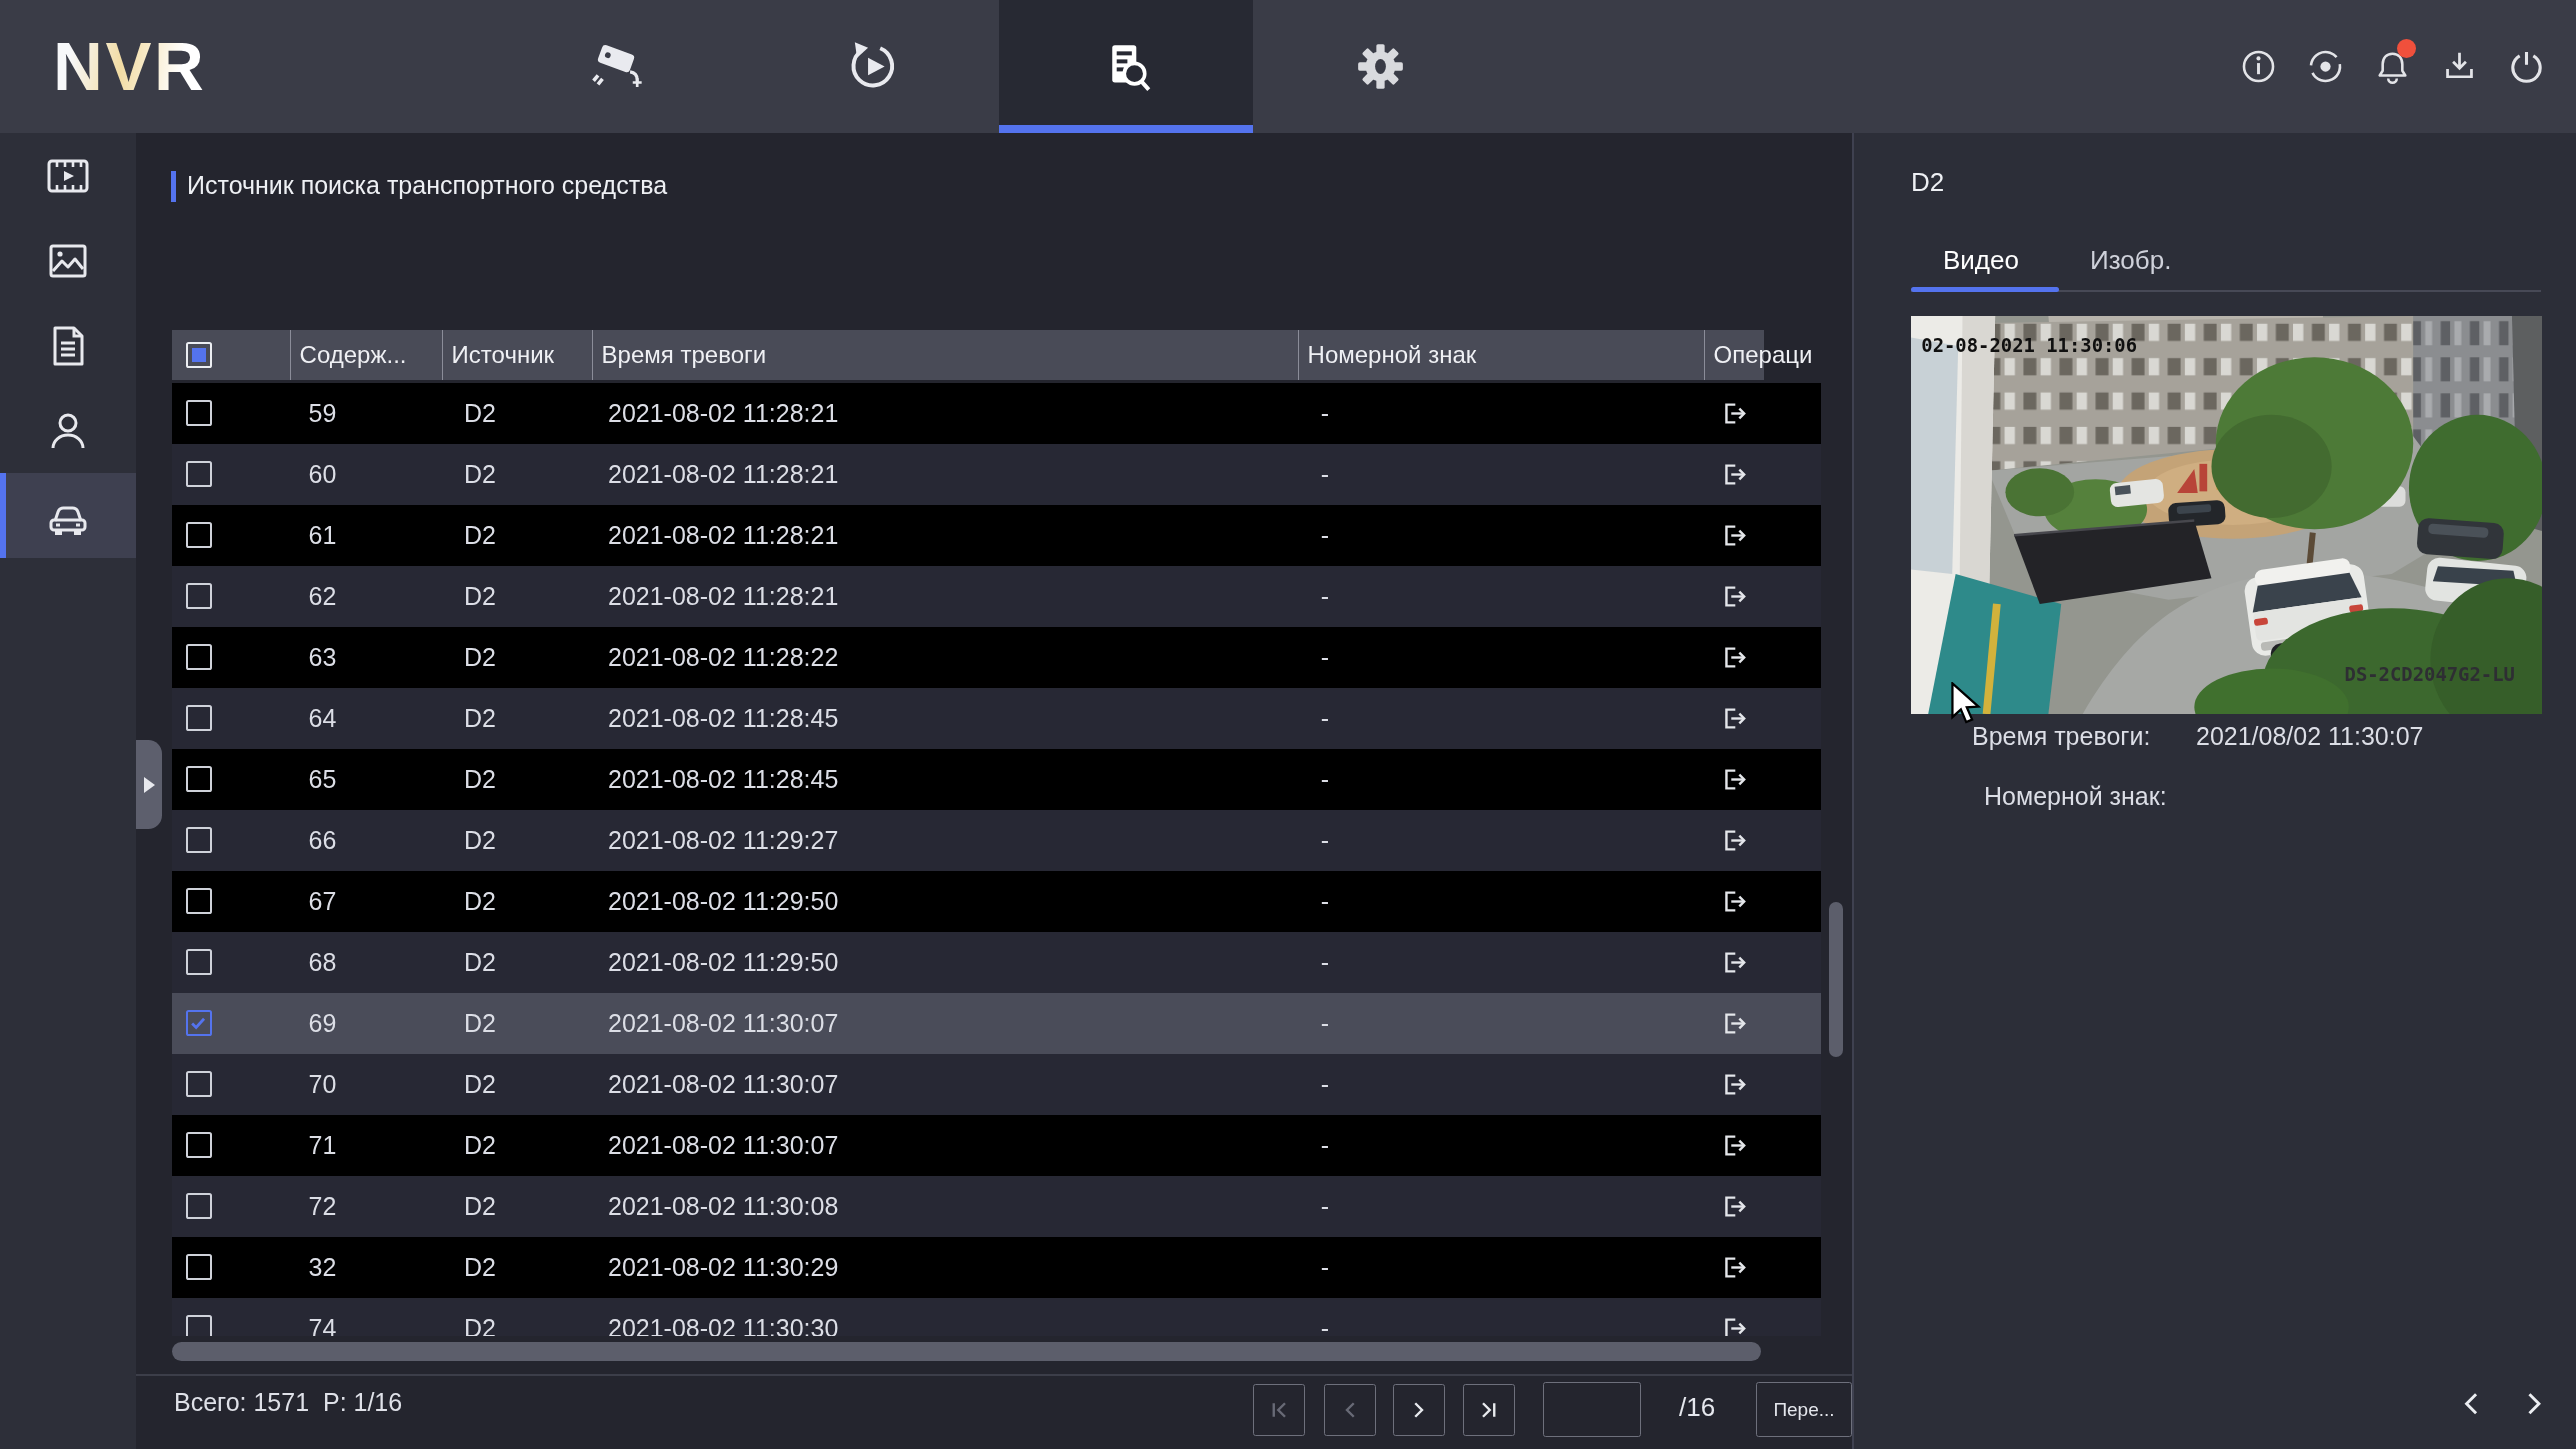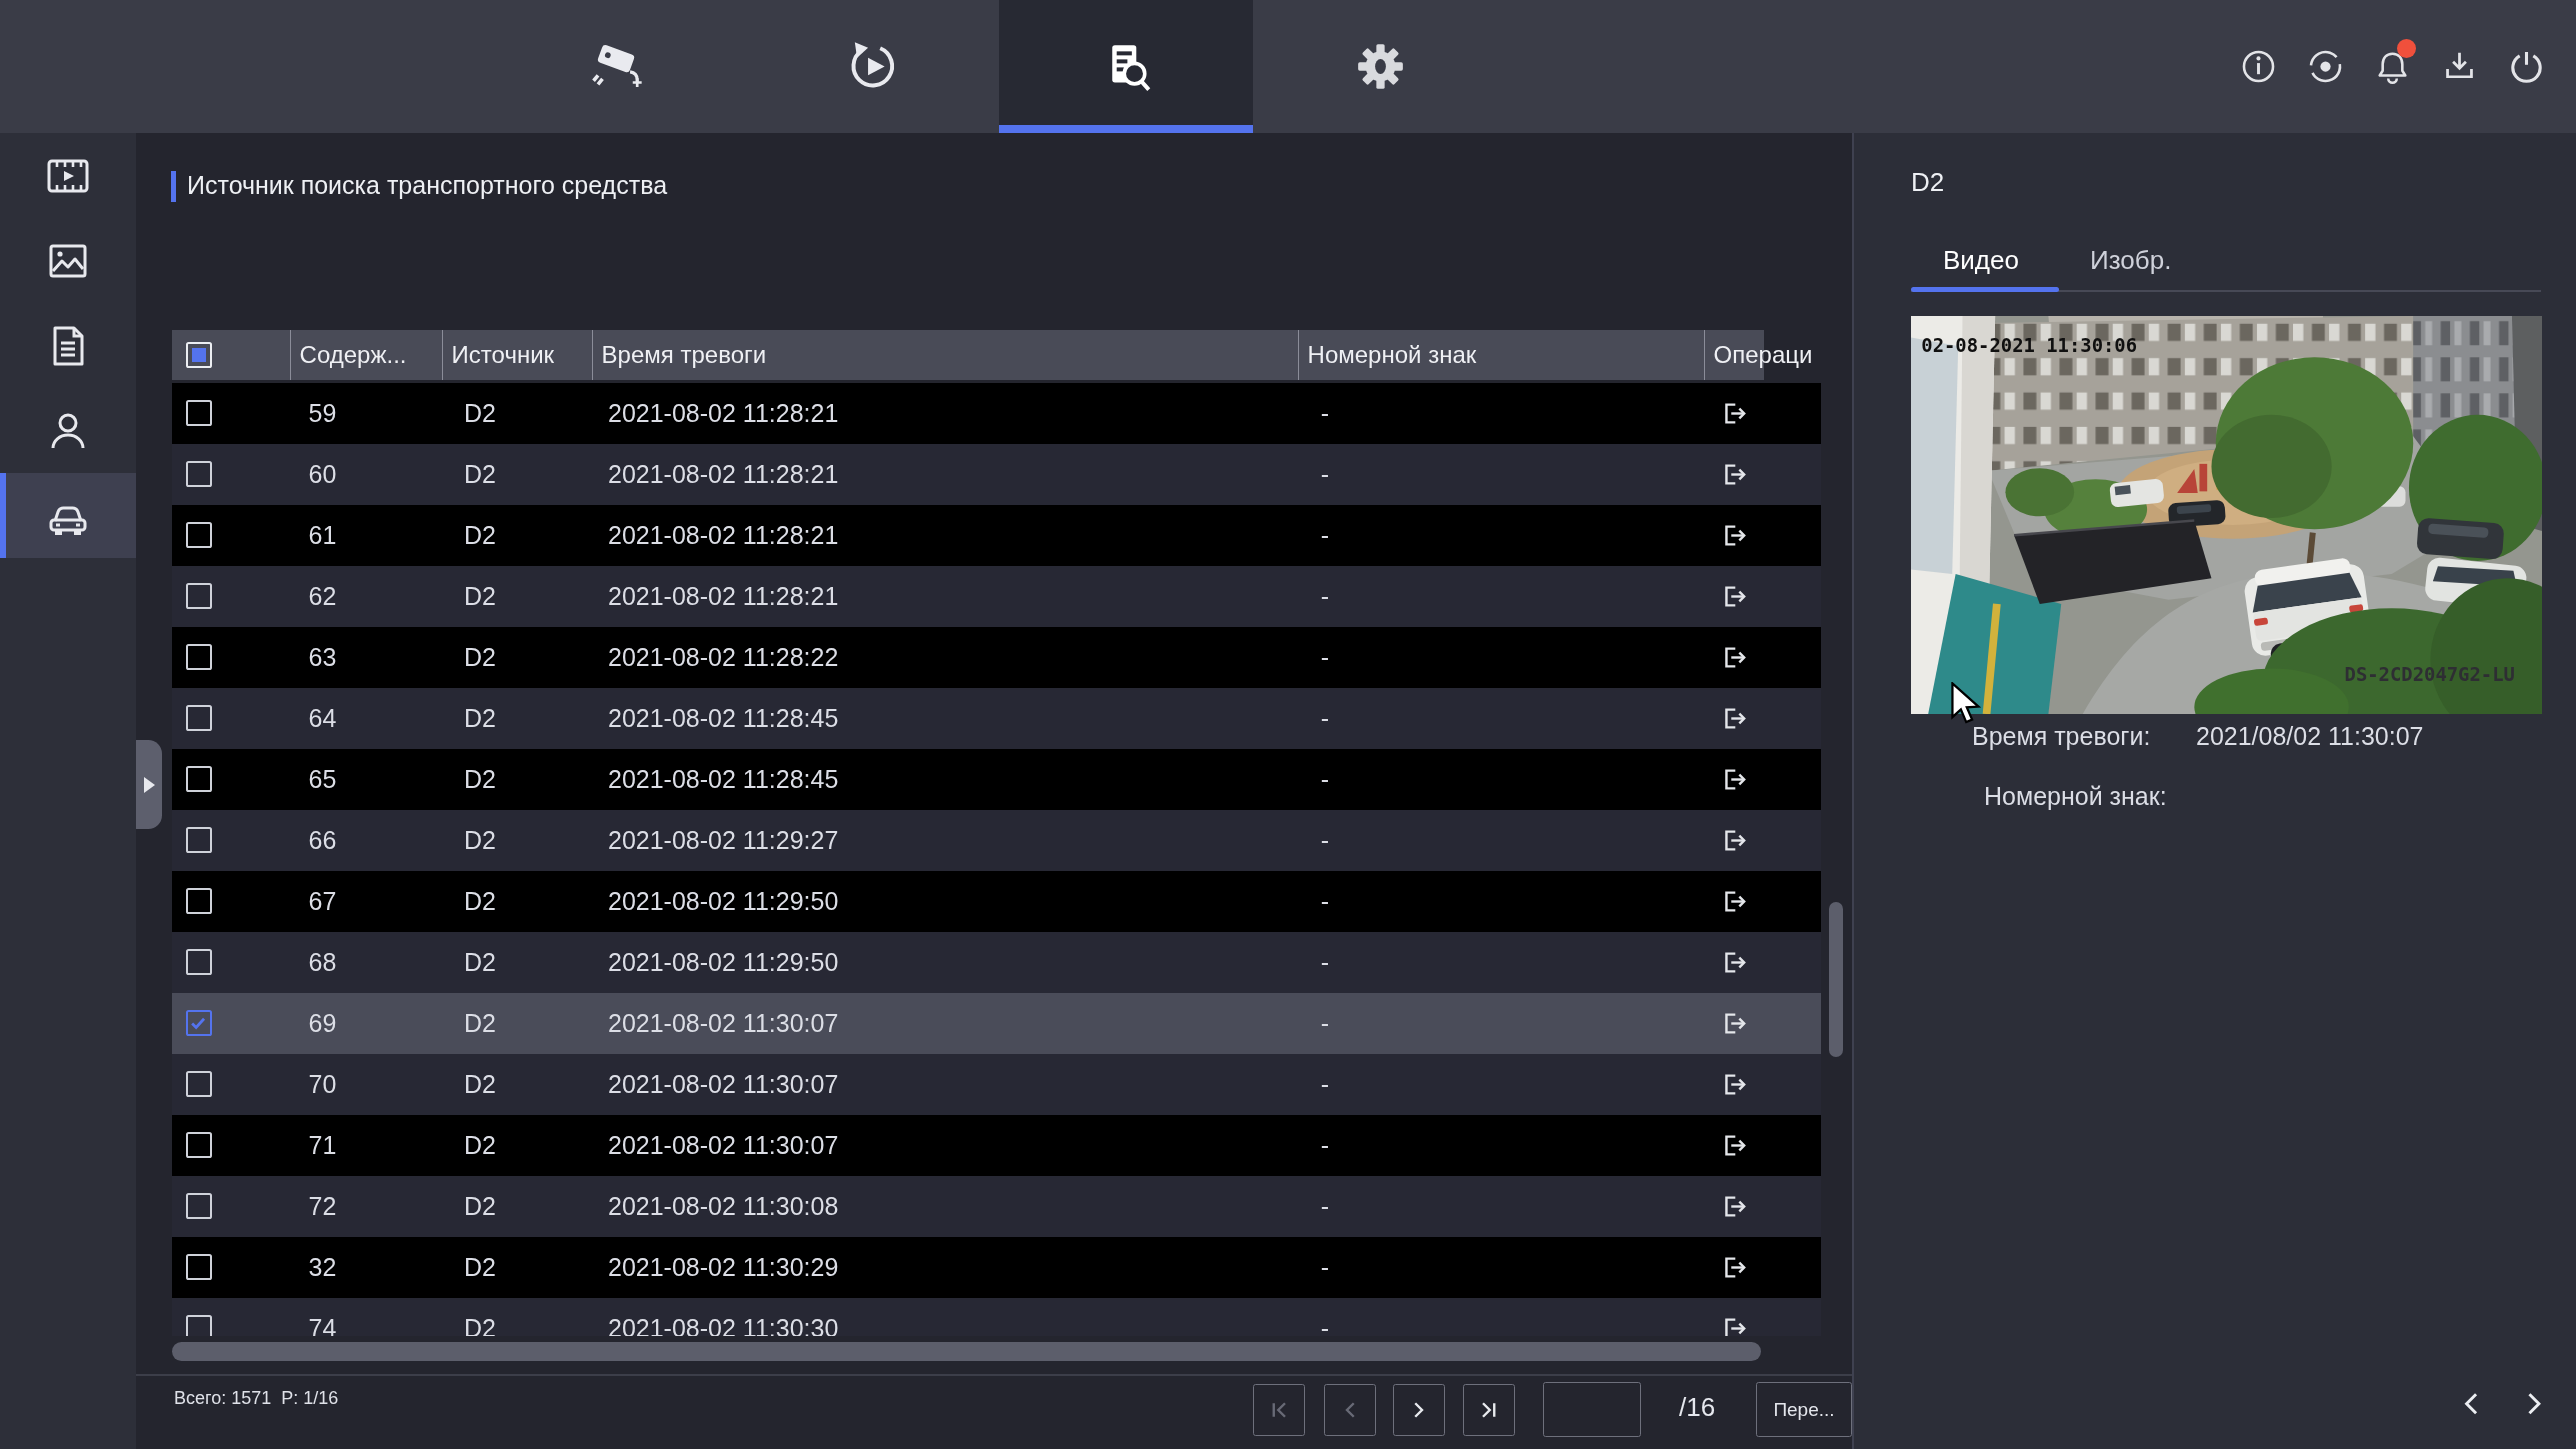--- a/index.html
+++ b/index.html
@@ -55,21 +55,21 @@
   .cb .fill { display:none; width:13.7px; height:13.7px; background:#5473ee; }
   .cb.indet .fill { display:block; }
   .cb svg.check { display:none; }
   .cb.checked { border-color:#5473ee; }
   .cb.checked svg.check { display:block; }
 
   .vscroll { position:absolute; left:1693px; top:769px; width:13.7px; height:155px; border-radius:6.9px; background:#5c5e6b; cursor:pointer; }
   .hscroll { position:absolute; left:36px; top:1209px; width:1589px; height:19px; border-radius:9.4px; background:#5c5e6b; cursor:pointer; }
   .main-divider { position:absolute; left:0; top:1241px; width:1717px; height:1.7px; background:#3c3e49; }
 
-  .footer-summary { position:absolute; left:38px; top:1255px; font-size:18px; color:#dfe1e8; white-space:pre; }
+  .footer-summary { position:absolute; left:38px; top:1255px; font-size:25px; color:#dfe1e8; white-space:pre; }
   .pg-btn { position:absolute; top:1251px; width:52px; height:52px; border:1.7px solid #6e707c; border-radius:2.6px; display:flex; align-items:center; justify-content:center; cursor:pointer; background:transparent; }
   .pg-first { left:1117px; } .pg-prev { left:1188px; } .pg-next { left:1257px; } .pg-last { left:1327px; }
   .pg-input { position:absolute; left:1407px; top:1249px; width:98px; height:55px; border:1.7px solid #6e707c; border-radius:2.6px; background:transparent; color:#eceef2; font-size:25px; text-align:center; outline:none; }
   .pg-total { position:absolute; left:1543px; top:1259px; font-size:26px; color:#e6e8ee; }
   .pg-goto { position:absolute; left:1620px; top:1249px; width:96px; height:55px; border:1.7px solid #6e707c; border-radius:2.6px; display:flex; align-items:center; justify-content:center; font-size:19px; color:#e4e6ec; cursor:pointer; }
 
   .vdivider { position:absolute; left:1852px; top:133px; width:1.7px; height:1316px; background:#3f4150; }
 
   
   .rightpanel { position:absolute; left:1854px; top:133px; width:722px; height:1316px; background:#2c2e38; }
@@ -101,20 +101,21 @@
   .cursor { position:absolute; left:1947px; top:682px; z-index:90; pointer-events:none; }
 
   svg { display:block; }
 </style>
 </head>
 <body>
 
 <div class="page">
 
   <header class="topbar">
+    <div class="logo">NVR</div>
 
     <nav class="topnav">
       <div class="topnav-item">
         <span>
           <svg width="57" height="57" viewBox="0 0 64 64">
             <g transform="rotate(20 30 24)">
               <rect x="10" y="13" width="38" height="21" rx="4" fill="#e9eaef"></rect>
               <circle cx="19" cy="23" r="3.2" fill="#3a3c47"></circle>
             </g>
             <path d="M45 38 q8 1 8 9 l0 3" stroke="#e9eaef" stroke-width="3.5" fill="none"></path>

